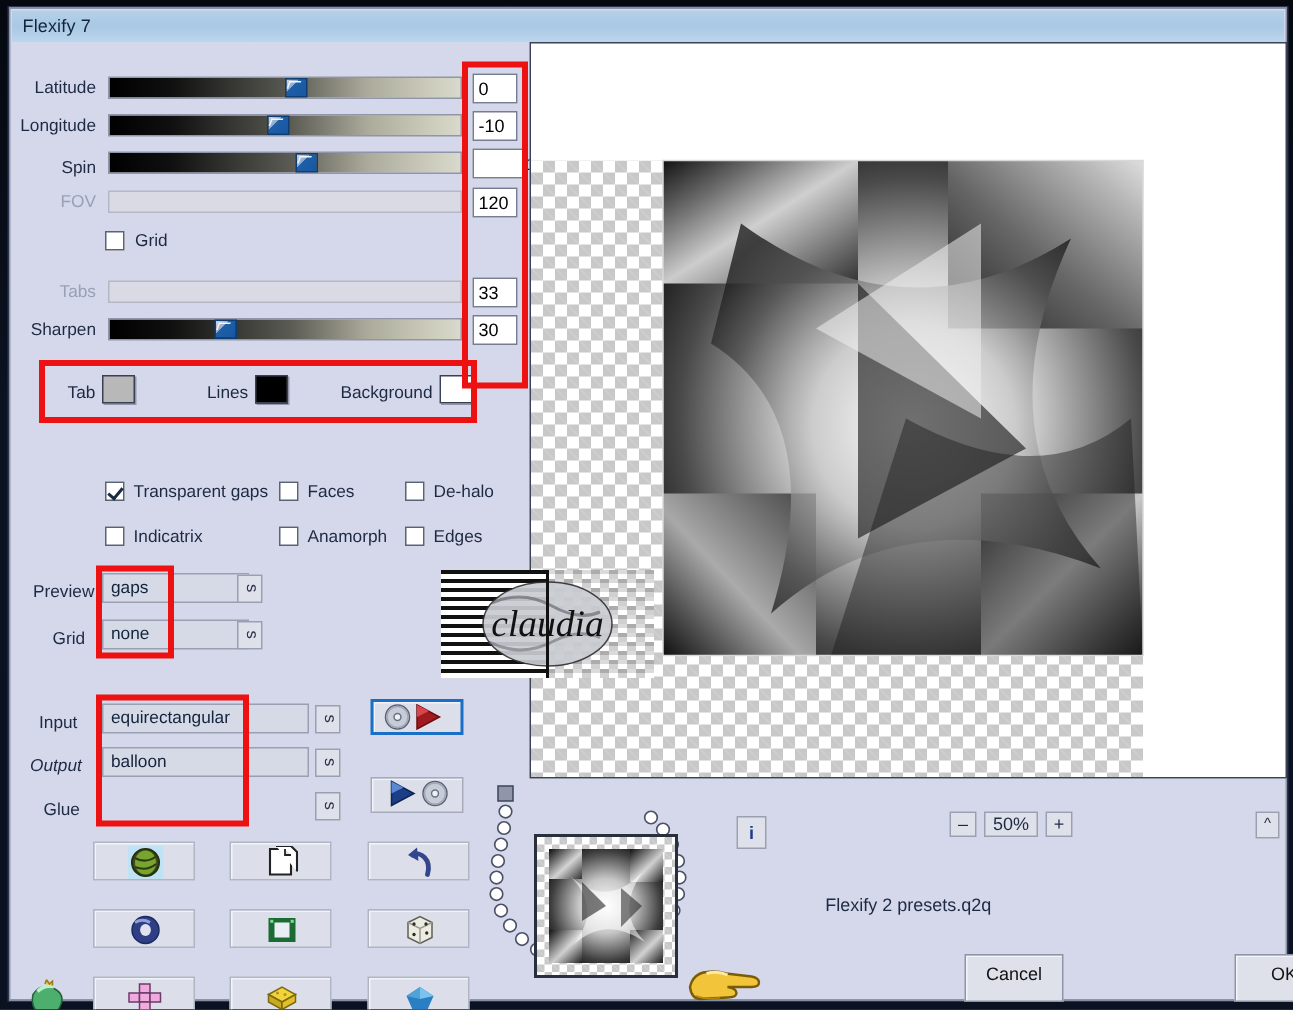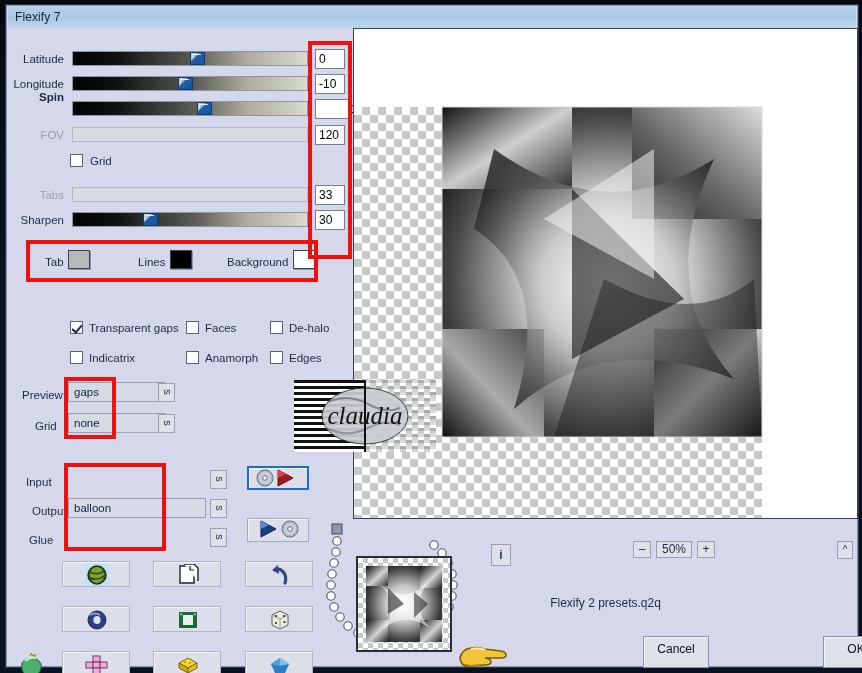--- a/index.html
+++ b/index.html
@@ -151,21 +151,21 @@
           <div class="knob" style="left:50%;"></div>
         </div>
         <div class="numbox" style="left:307px;top:21px;">0</div>
 
         <div class="lbl" style="top:47px;">Longitude</div>
         <div class="slider" style="top:48px;">
           <div class="knob" style="left:45%;"></div>
         </div>
         <div class="numbox" style="left:307px;top:46px;">-10</div>
 
-        <div class="lbl" style="top:60px;font-weight:bold;">Spin</div>
+        <div class="lbl" style="top:75px;">Spin</div>
         <div class="slider" style="top:73px;">
           <div class="knob" style="left:53%;"></div>
         </div>
         <div class="numbox" style="left:307px;top:71px;padding-left:35px;">17</div>
 
         <div class="lbl dim" style="top:98px;">FOV</div>
         <div class="slider dis" style="top:99px;"></div>
         <div class="numbox" style="left:307px;top:97px;">120</div>
 
         <div class="cb" style="left:62px;top:126px;"></div>
@@ -214,25 +214,26 @@
           <span>s</span>
         </div>
 
         <div class="cblabel" style="left:27px;top:392px;">Grid</div>
         <div class="dd" style="left:60px;top:385px;width:98px;">none</div>
         <div class="sbtn" style="left:150px;top:386px;">
           <span>s</span>
         </div>
 
         <div class="cblabel" style="left:18px;top:448px;">Input</div>
+        <div class="dd" style="left:60px;top:441px;width:138px;">equirectangular</div>
         <div class="sbtn" style="left:202px;top:442px;">
           <span>s</span>
         </div>
 
-        <div class="cblabel" style="left:24px;top:477px;">Output</div>
+        <div class="cblabel" style="left:12px;top:477px;font-style:italic;">Output</div>
         <div class="dd" style="left:60px;top:470px;width:138px;">balloon</div>
         <div class="sbtn" style="left:202px;top:471px;">
           <span>s</span>
         </div>
 
         <div class="cblabel" style="left:21px;top:506px;">Glue</div>
         <div class="sbtn" style="left:202px;top:500px;">
           <span>s</span>
         </div>
 

